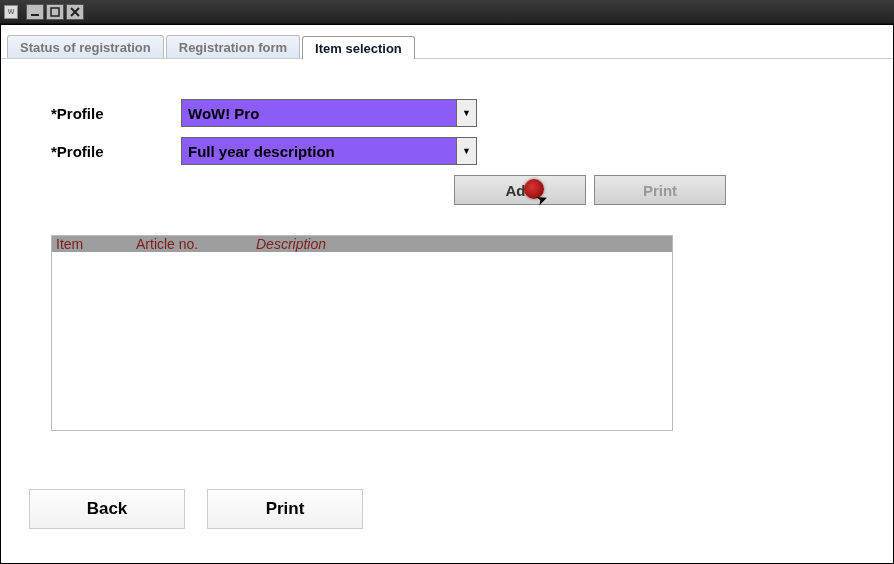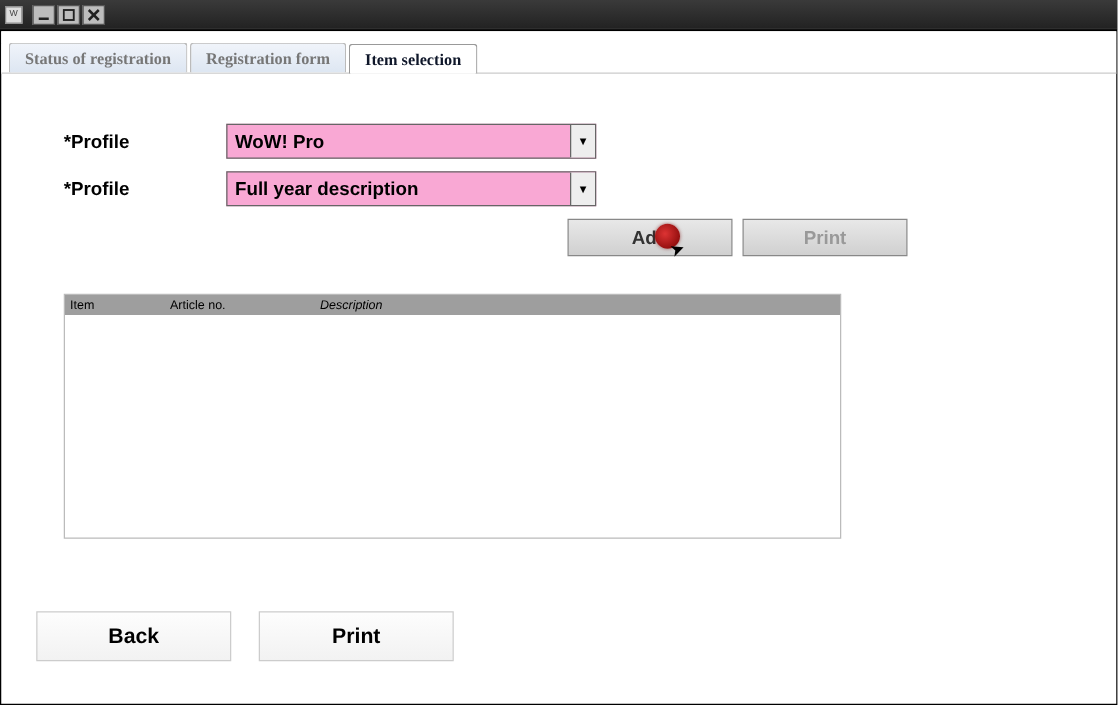--- a/index.html
+++ b/index.html
@@ -57,21 +57,20 @@
     padding: 4px 12px 3px 12px;
     border: 1px solid #bbb;
     border-bottom: none;
     background: linear-gradient(#f0f4fa, #dde6f2);
     color: #777;
     font-weight: bold;
     font-size: 13px;
     margin-right: 2px;
     border-radius: 3px 3px 0 0;
     cursor: pointer;
-    font-family: Liberation Serif, serif;
   }
   .tab.active {
     background: #fff;
     color: #0f172a;
     border-color: #999;
     position: relative;
     top: 1px;
   }
   .form-area {
     padding: 40px 0 0 50px;
@@ -84,21 +83,21 @@
   .row label {
     width: 130px;
     font-weight: bold;
     font-size: 15px;
   }
   .combo {
     display: flex;
     width: 296px;
     border: 1px solid #666;
     height: 28px;
-    background: #f9a8d4;
+    background: #8b5cf6;
     align-items: center;
   }
   .combo .combo-val {
     flex: 1;
     padding: 0 6px;
     font-weight: bold;
     font-size: 15px;
   }
   .combo .combo-btn {
     width: 20px; height: 100%;
@@ -144,22 +143,22 @@
   }
   .grid {
     margin: 30px 0 0 50px;
     width: 622px;
     height: 196px;
     border: 1px solid #bbb;
     background: #fff;
   }
   .grid-header {
     background: #9e9e9e;
-    color: #000000;
-    font-size: 10px;
+    color: #7f1d1d;
+    font-size: 14px;
     display: flex;
     height: 16px;
     align-items: center;
     justify-content: space-between;
   }
   .col-item { width: 82px; padding-left: 4px; }
   .col-art  { width: 120px; padding-left: 2px; }
   .col-desc { flex: 1; padding-left: 2px; font-style: italic; }
   .footer-btns {
     display: flex;

